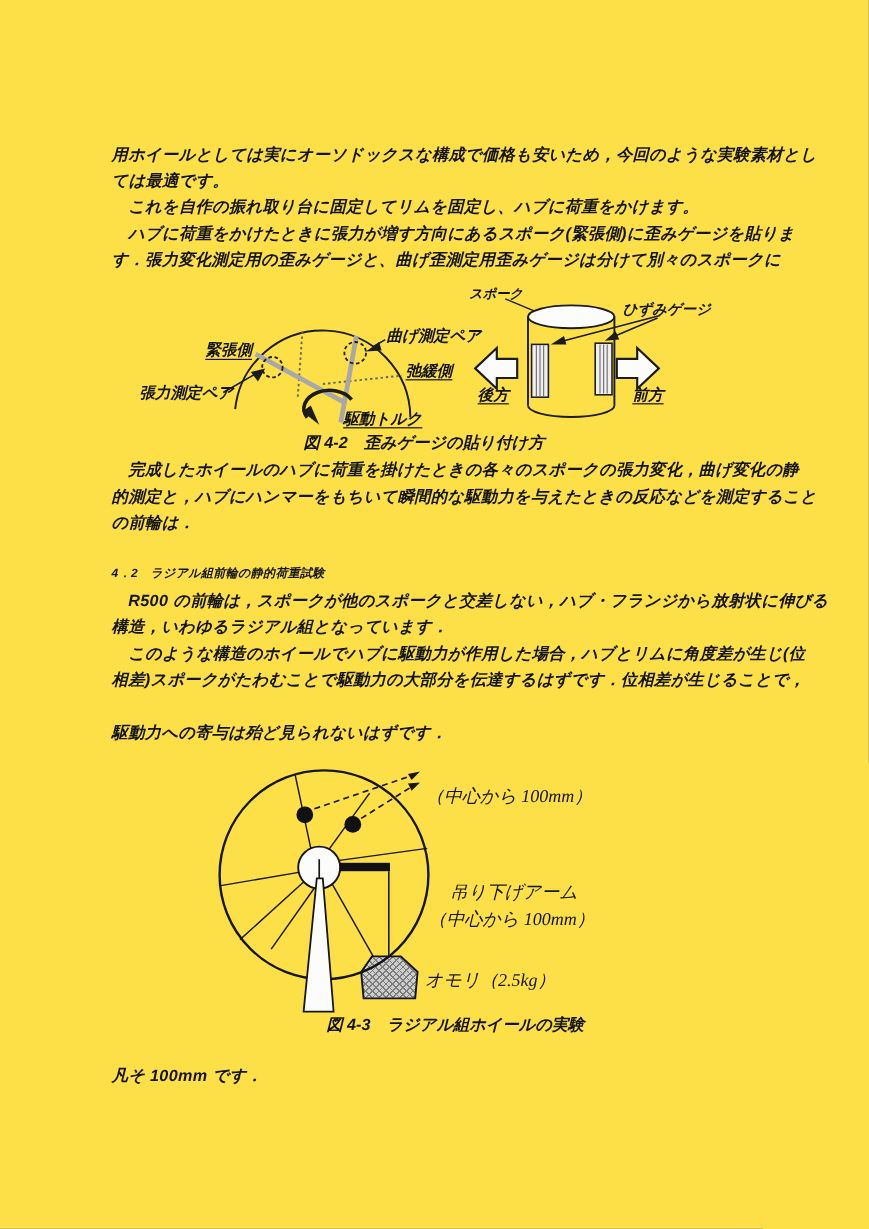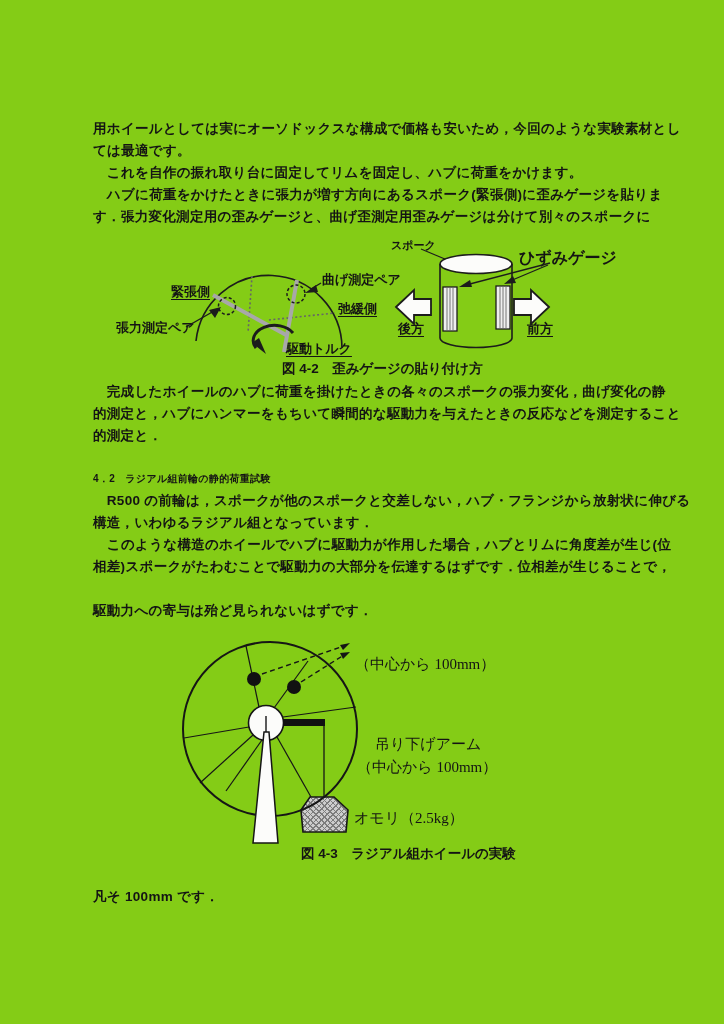--- a/index.html
+++ b/index.html
@@ -1,41 +1,42 @@
 <!DOCTYPE html>
 <html><head>
 <meta charset="utf-8">
 <style>
   html,body{margin:0;padding:0;background:#888;}
   .page{
     position:relative;width:724px;height:1024px;margin:0 auto;
-    background:#84cc16;color:#161616;overflow:hidden;
+    background:#fde047;color:#161616;overflow:hidden;
     font-family:"Liberation Sans","DejaVu Sans",sans-serif;
+    font-style:italic;
   }
   
   .tl{
     position:absolute;left:93px;font-size:13.5px;font-weight:bold;
     letter-spacing:.3px;white-space:pre;line-height:17px;color:#141414;
   }
   .heading{font-size:10px;}
   
   .fl{
     position:absolute;font-size:13px;font-weight:bold;white-space:pre;color:#141414;
     line-height:14px;
   }
   .ul{text-decoration:underline;text-underline-offset:3px;}
   .fl-sm{font-size:11px;}
-  .fl-xs{font-size:16px;}
+  .fl-xs{font-size:12px;}
   
   .sl{
     position:absolute;font-family:"Liberation Serif","DejaVu Serif",serif;
     font-size:15px;font-weight:normal;white-space:pre;color:#141414;line-height:17px;
   }
   .caption{
-    position:absolute;font-size:13.5px;font-weight:bold;white-space:pre;color:#141414;margin-left:29px;
+    position:absolute;font-size:13.5px;font-weight:bold;white-space:pre;color:#141414;
   }
   
   .weight-hatch{
     position:absolute;left:300px;top:796px;width:49px;height:37px;
     background:
       repeating-linear-gradient(45deg,#7d7d7d 0 1px,rgba(0,0,0,0) 1px 4px),
       repeating-linear-gradient(-45deg,#7d7d7d 0 1px,rgba(0,0,0,0) 1px 4px),
       #cdcdcd;
     clip-path:polygon(10px 1px,34px 1px,48px 14px,46px 36px,3px 36px,1px 14px);
   }
@@ -49,21 +50,21 @@
   <div class="tl" style="top:120px">用ホイールとしては実にオーソドックスな構成で価格も安いため，今回のような実験素材とし</div>
   <div class="tl" style="top:142px">ては最適です。</div>
   <div class="tl" style="top:164px">　これを自作の振れ取り台に固定してリムを固定し、ハブに荷重をかけます。</div>
   <div class="tl" style="top:186px">　ハブに荷重をかけたときに張力が増す方向にあるスポーク(緊張側)に歪みゲージを貼りま</div>
   <div class="tl" style="top:208px">す．張力変化測定用の歪みゲージと、曲げ歪測定用歪みゲージは分けて別々のスポークに</div>
 
   <div class="caption" style="left:253px;top:360px">図 4-2　歪みゲージの貼り付け方</div>
 
   <div class="tl" style="top:405px">的測定と，ハブにハンマーをもちいて瞬間的な駆動力を与えたときの反応などを測定すること</div>
   <div class="tl" style="top:383px">　完成したホイールのハブに荷重を掛けたときの各々のスポークの張力変化，曲げ変化の静</div>
-  <div class="tl" style="top:427px">的測定と．</div>
+  <div class="tl" style="top:427px">の前輪は．</div>
 
   <div class="tl heading" style="top:470px">4．2　ラジアル組前輪の静的荷重試験</div>
 
   <div class="tl" style="top:492px">　R500 の前輪は，スポークが他のスポークと交差しない，ハブ・フランジから放射状に伸びる</div>
   <div class="tl" style="top:514px">構造，いわゆるラジアル組となっています．</div>
   <div class="tl" style="top:536px">　このような構造のホイールでハブに駆動力が作用した場合，ハブとリムに角度差が生じ(位</div>
   <div class="tl" style="top:558px">相差)スポークがたわむことで駆動力の大部分を伝達するはずです．位相差が生じることで，</div>
   <div class="tl" style="top:602px">駆動力への寄与は殆ど見られないはずです．</div>
 
   <div class="caption" style="left:272px;top:845px">図 4-3　ラジアル組ホイールの実験</div>

